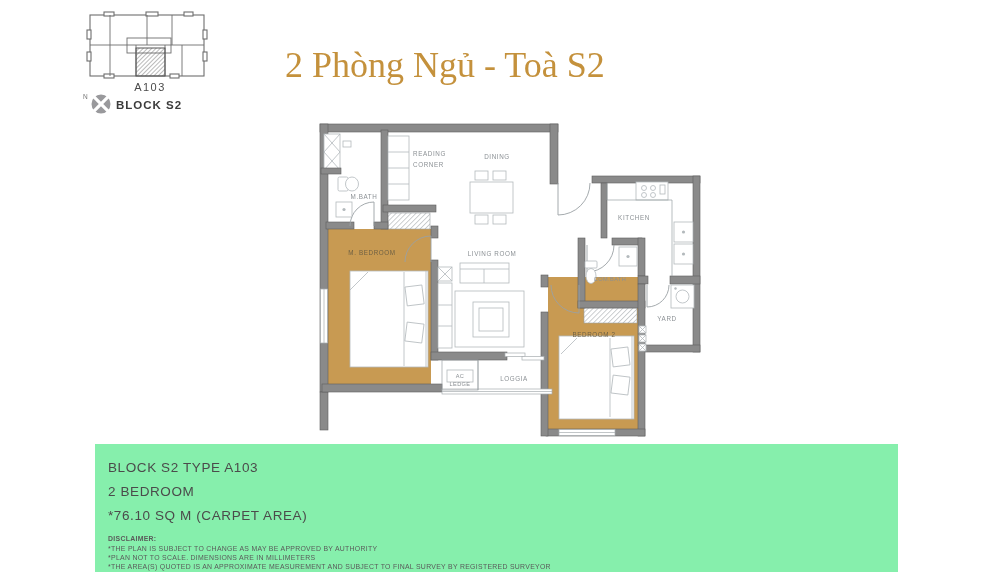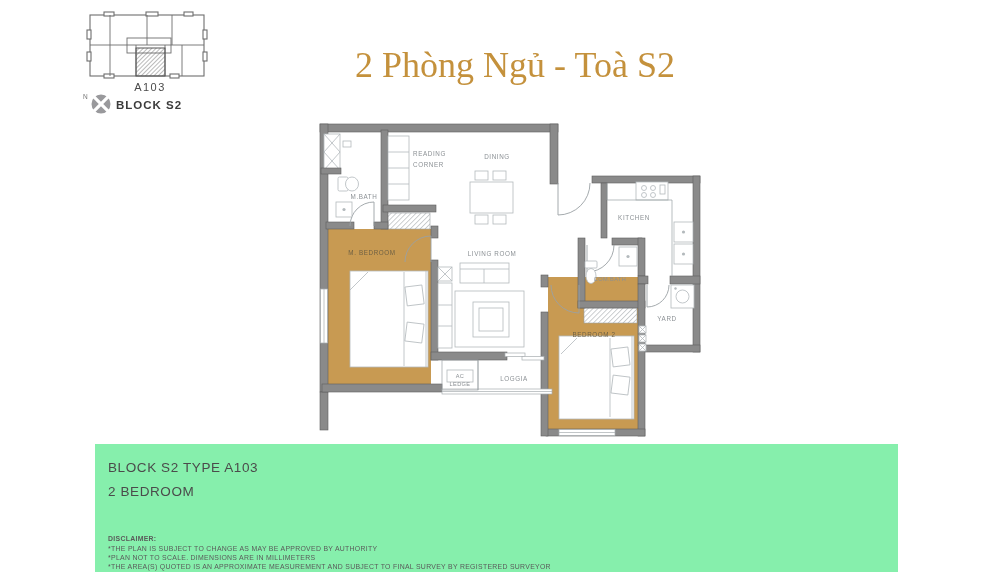--- a/index.html
+++ b/index.html
@@ -1,21 +1,21 @@
 <!DOCTYPE html>
 <html><head>
 <meta charset="utf-8">
 <style>
   html,body{margin:0;padding:0;background:#ffffff;}
   body{width:1000px;height:582px;position:relative;overflow:hidden;
        font-family:"Liberation Sans",sans-serif;}
   #stage{position:absolute;inset:0;width:1000px;height:582px;}
 
   .page-title{
-    position:absolute;left:285px;top:44px;width:460px;text-align:center;
+    position:absolute;left:285px;top:44px;width:460px;
     font-family:"Liberation Serif",serif;font-size:36px;font-weight:400;
     white-space:nowrap;
   }
 
   .info-panel{
     position:absolute;left:95px;top:444px;width:803px;height:128px;
   }
   .info-line{position:absolute;left:13px;color:#4b4b4b;
     font-size:13.5px;letter-spacing:0.6px;white-space:nowrap;}
   .info-line.l1{top:16px;}
@@ -275,17 +275,18 @@
       <text class="lbl lbl-sm" x="460" y="378" text-anchor="middle">AC</text>
       <text class="lbl lbl-sm" x="460" y="386" text-anchor="middle">LEDGE</text>
       <text class="lbl" x="514" y="381" text-anchor="middle">LOGGIA</text>
     </g>
   </g>
 </svg>
 
 <div class="info-panel" style="background:#86efac;">
   <div class="info-line l1">BLOCK S2 TYPE A103</div>
   <div class="info-line l2">2 BEDROOM</div>
+  <div class="info-line l3">*76.10 SQ M (CARPET AREA)</div>
   <div class="disc-title">DISCLAIMER:</div>
   <div class="disc-line d1">*THE PLAN IS SUBJECT TO CHANGE AS MAY BE APPROVED BY AUTHORITY</div>
   <div class="disc-line d2">*PLAN NOT TO SCALE. DIMENSIONS ARE IN MILLIMETERS</div>
   <div class="disc-line d3">*THE AREA(S) QUOTED IS AN APPROXIMATE MEASUREMENT AND SUBJECT TO FINAL SURVEY BY REGISTERED SURVEYOR</div>
 </div>
 
 </body></html>

